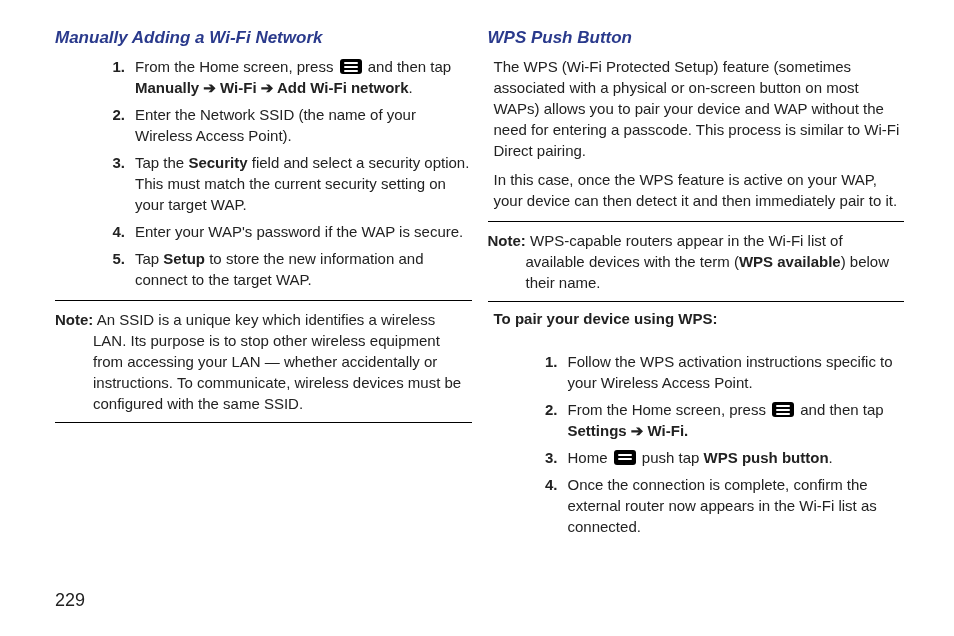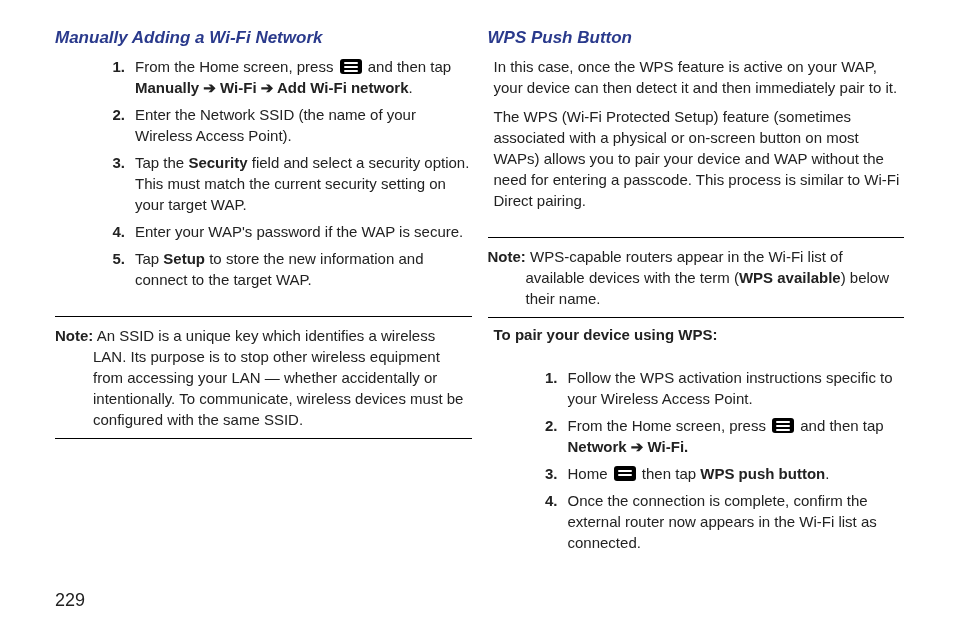--- a/index.html
+++ b/index.html
@@ -68,21 +68,21 @@
     box-shadow: 0 4px 0 #fff, 0 8px 0 #fff;
     border-radius: 1px;
   }
   .menu-icon.small-bars::before {
     top: 4px;
     box-shadow: 0 4px 0 #fff;
   }
   .note-block {
     border-top: 1px solid #000;
     border-bottom: 1px solid #000;
-    margin-top: 26px;
+    margin-top: 10px;
     padding: 8px 0;
     line-height: 1.4;
   }
   .note-block .note-label {
     font-weight: bold;
   }
   .note-body-indent {
     display: block;
     padding-left: 38px;
     text-indent: -38px;
@@ -138,54 +138,54 @@
       <div class="step">
         <div class="step-num">5.</div>
         <div class="step-body">
           <span>Tap </span><b>Setup</b><span> to store the new information and connect to the target WAP.</span>
         </div>
       </div>
     </div>
 
     <div class="note-block">
       <span class="note-body-indent">
-        <span class="note-label">Note:</span><span> An SSID is a unique key which identifies a wireless LAN. Its purpose is to stop other wireless equipment from accessing your LAN — whether accidentally or intentionally. To communicate, wireless devices must be configured with the same SSID.</span>
+        <span class="note-label">Note:</span><span> An SSID is a unique key which identifies a wireless LAN. Its purpose is to stop other wireless equipment from accessing your LAN — whether accidentally or instructions. To communicate, wireless devices must be configured with the same SSID.</span>
       </span>
     </div>
   </div>
 
   <div class="col">
     <div class="section-title">WPS Push Button</div>
 
+    <div class="para">The WPS (Wi-Fi Protected Setup) feature (sometimes associated with a physical or on-screen button on most WAPs) allows you to pair your device and WAP without the need for entering a passcode. This process is similar to Wi-Fi Direct pairing.</div>
     <div class="para">In this case, once the WPS feature is active on your WAP, your device can then detect it and then immediately pair to it.</div>
-    <div class="para">The WPS (Wi-Fi Protected Setup) feature (sometimes associated with a physical or on-screen button on most WAPs) allows you to pair your device and WAP without the need for entering a passcode. This process is similar to Wi-Fi Direct pairing.</div>
 
     <div class="note-block">
       <span class="note-body-indent">
         <span class="note-label">Note:</span><span> WPS-capable routers appear in the Wi-Fi list of available devices with the term (</span><b>WPS available</b><span>) below their name.</span>
       </span>
     </div>
 
     <div class="lead">To pair your device using WPS:</div>
 
     <div class="step-list">
       <div class="step">
         <div class="step-num">1.</div>
         <div class="step-body">Follow the WPS activation instructions specific to your Wireless Access Point.</div>
       </div>
       <div class="step">
         <div class="step-num">2.</div>
         <div class="step-body">
-          <span>From the Home screen, press </span><span class="menu-icon"></span><span> and then tap </span><b>Network ➔ Wi-Fi.</b>
+          <span>From the Home screen, press </span><span class="menu-icon"></span><span> and then tap </span><b>Settings ➔ Wi-Fi.</b>
         </div>
       </div>
       <div class="step">
         <div class="step-num">3.</div>
         <div class="step-body">
-          <span>Home </span><span class="menu-icon small-bars"></span><span> then tap </span><b>WPS push button</b><span>.</span>
+          <span>Home </span><span class="menu-icon small-bars"></span><span> push tap </span><b>WPS push button</b><span>.</span>
         </div>
       </div>
       <div class="step">
         <div class="step-num">4.</div>
         <div class="step-body">Once the connection is complete, confirm the external router now appears in the Wi-Fi list as connected.</div>
       </div>
     </div>
   </div>
 </div>
 

